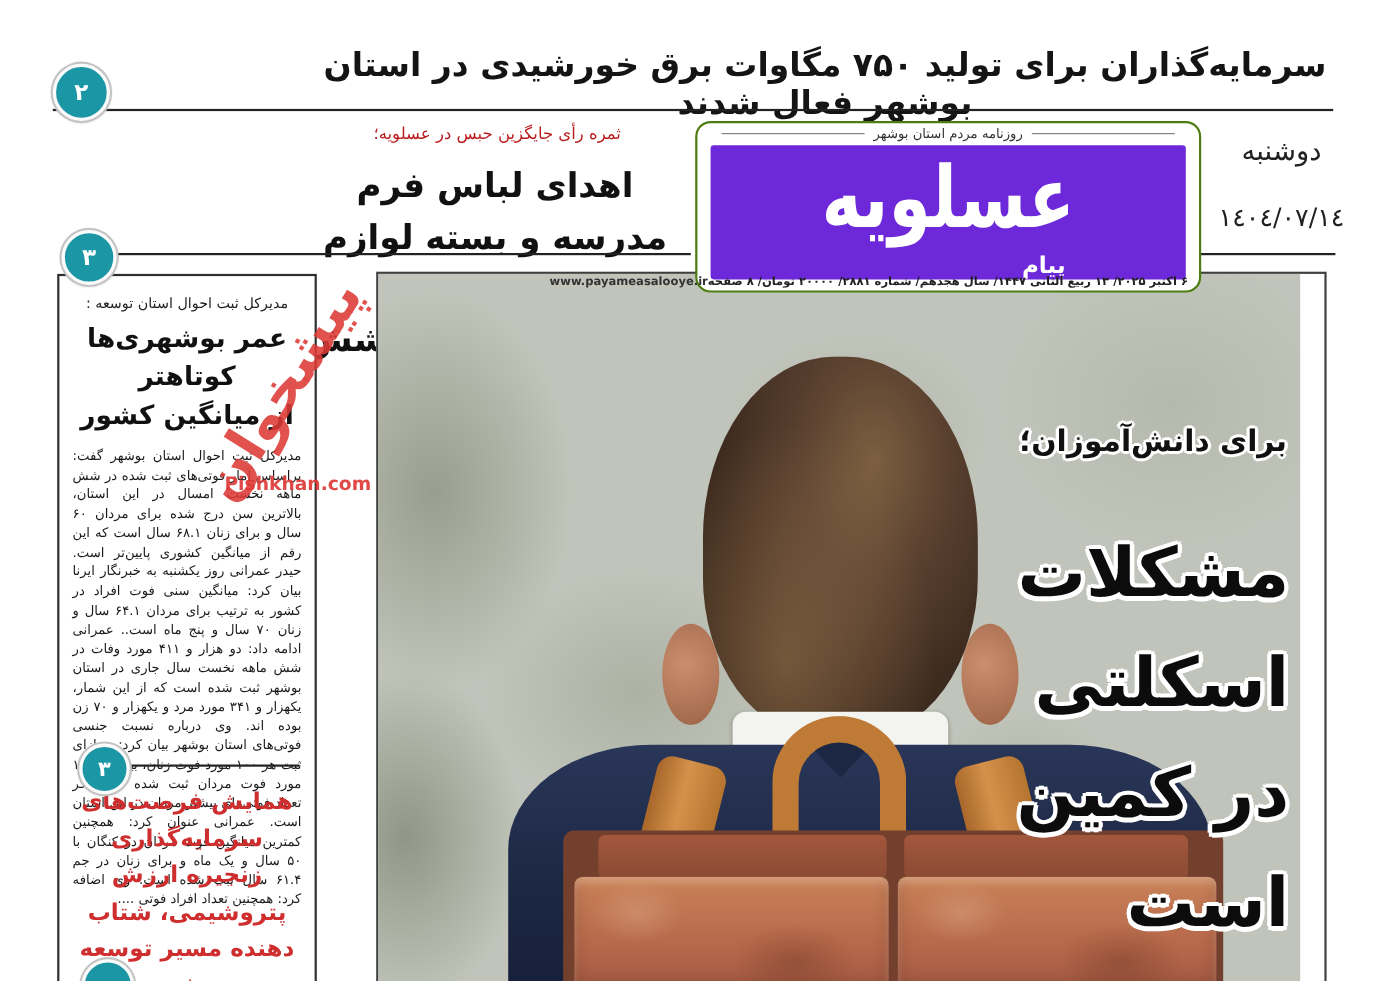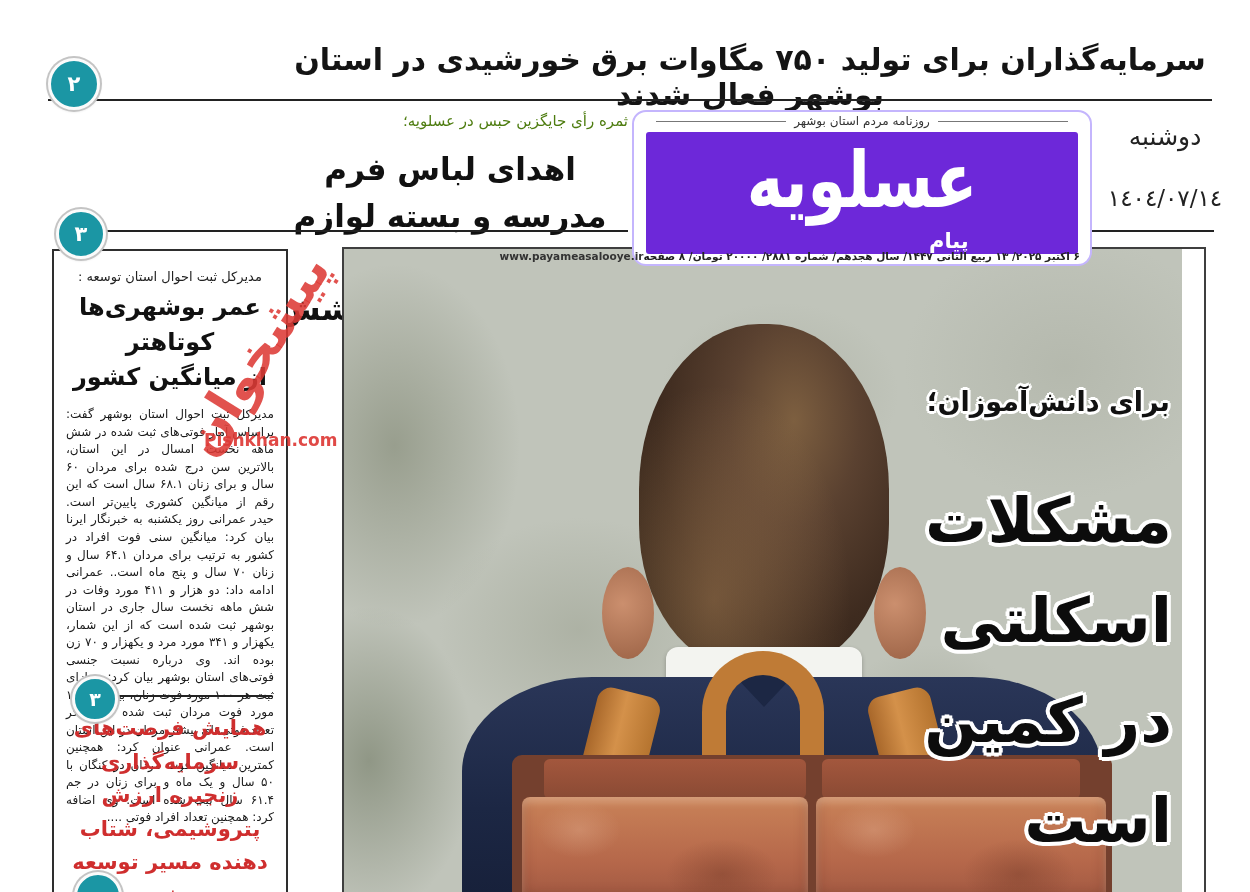--- a/index.html
+++ b/index.html
@@ -10,26 +10,26 @@
          display:flex;align-items:center;justify-content:center;font-weight:700;
          border:3px solid #fbfbfb;box-shadow:0 0 0 2px #c4c4c4,0 1px 3px rgba(0,0,0,.25);
          font-size:21px;z-index:6;}
   
   .hrule{position:absolute;background:#222;height:2px;z-index:2;}
   
   .top-headline{position:absolute;left:290px;top:42px;width:920px;text-align:center;
         font-size:30px;font-weight:800;color:#141414;letter-spacing:-.5px;}
   
   .second-story{position:absolute;left:272px;top:112px;width:356px;}
-  .second-story .kicker{font-size:15px;color:#4d7c0f;text-align:right;padding-left:4px;}
+  .second-story .kicker{font-size:15px;color:#b91c1c;text-align:center;padding-left:4px;}
   .second-story .title{font-size:31px;font-weight:800;color:#111;text-align:center;
         line-height:1.5;margin-top:16px;}
   
   .logo-box{position:absolute;left:632px;top:110px;width:456px;height:152px;
-        border:2px solid #c4b5fd;border-radius:14px;background:#fff;z-index:5;}
+        border:2px solid #4d7c0f;border-radius:14px;background:#fff;z-index:5;}
   .tagline-row{position:absolute;top:2px;left:0;right:0;display:flex;align-items:center;
         gap:8px;padding:0 22px;}
   .tagline-rule{flex:1;height:1px;background:#777;}
   .tagline{font-size:12px;color:#333;letter-spacing:3px;white-space:nowrap;}
   .red-box{position:absolute;left:12px;right:12px;top:20px;height:122px;background:#6d28d9;
         border-radius:3px;overflow:hidden;}
   .logo-main{position:absolute;left:0;right:0;top:2px;text-align:center;color:#fff;
         font-size:62px;font-weight:900;letter-spacing:-2px;transform:scaleY(1.25);
         transform-origin:top center;}
   .logo-sub{position:absolute;left:283px;bottom:1px;color:#fff;font-size:21px;

